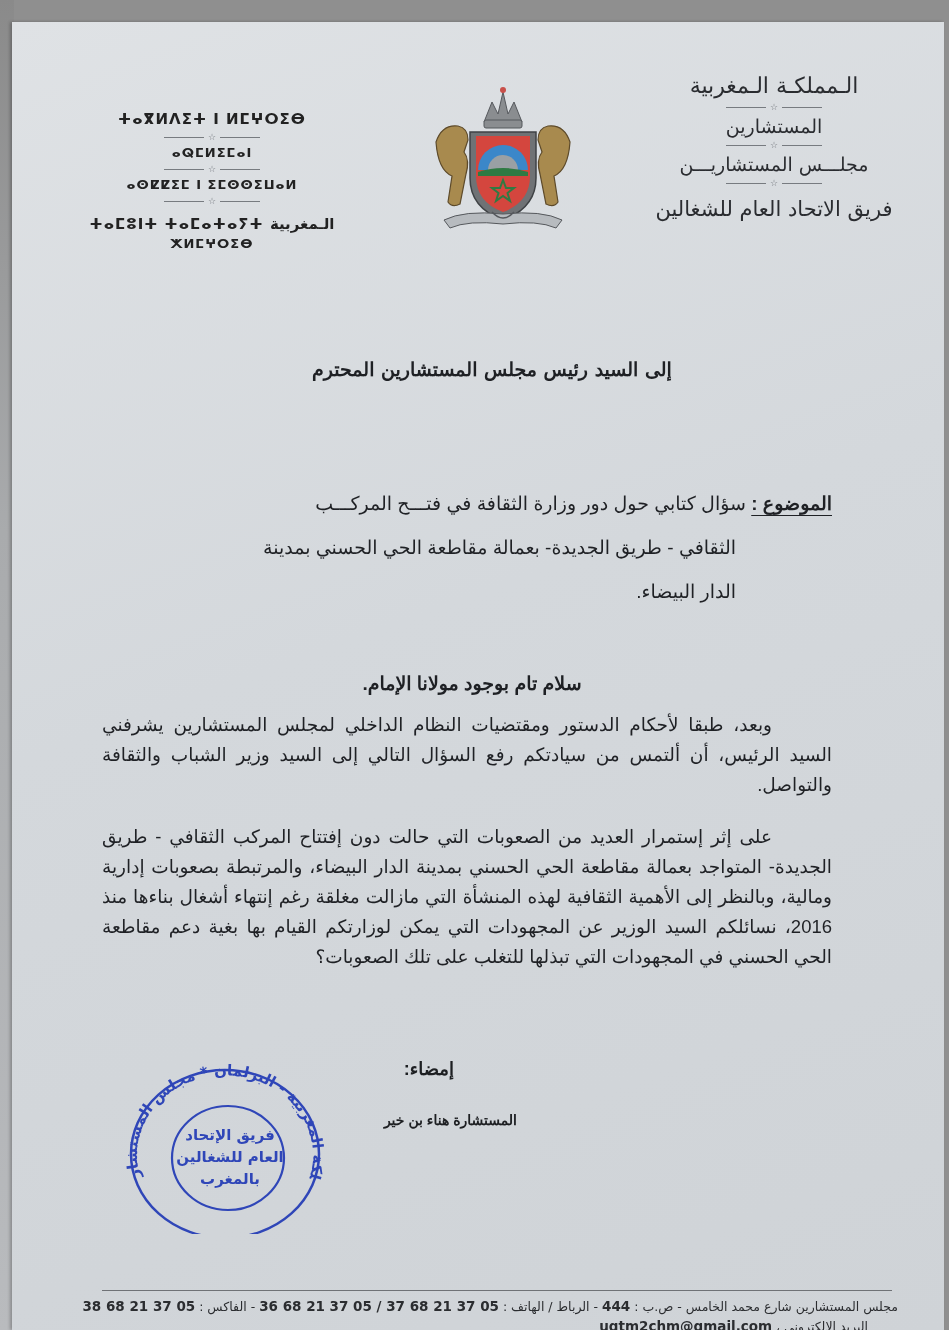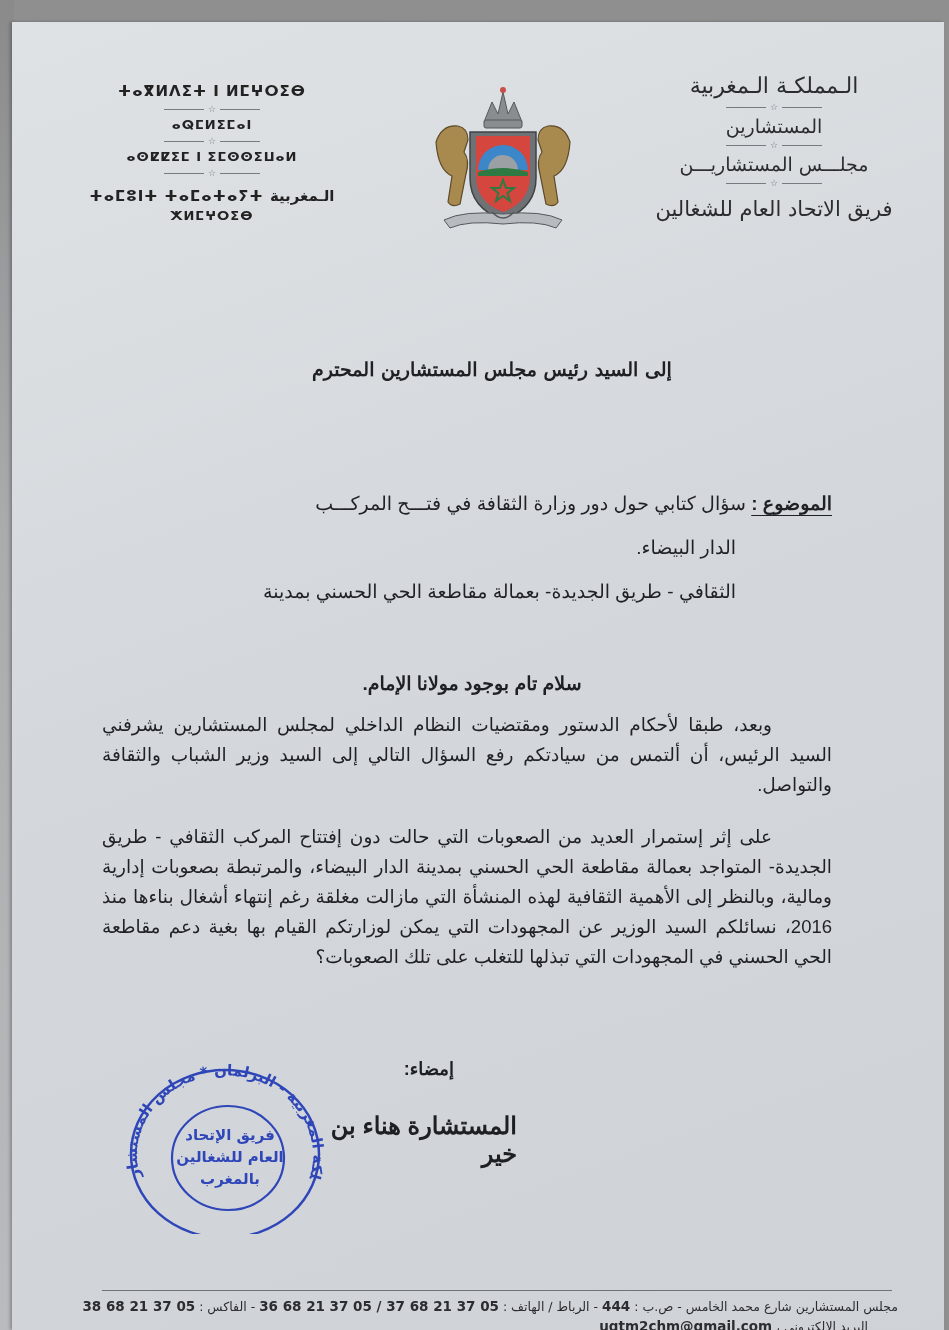--- a/index.html
+++ b/index.html
@@ -35,21 +35,21 @@
       height:12px; margin:1px 0;
     }
     .star-div .bar { width:40px; height:1px; background:#777b80; }
     .star-div .st { font-size:9px; color:#777b80; line-height:10px; }
 
     
     .hdr-tz {
       position:absolute; left:70px; top:58px; width:260px;
       text-align:center; font-family:"DejaVu Sans", sans-serif; color:#222;
     }
-    .hdr-tz .t { font-size:15px; line-height:22px; font-weight:bold; letter-spacing:1px; }
+    .hdr-tz .t { font-size:15px; line-height:22px; font-weight:bold; letter-spacing:1px;margin-top:28px; }
     .hdr-tz .ts { font-size:13px; line-height:18px; font-weight:bold; letter-spacing:1px; }
 
     
     .coat { position:absolute; left:410px; top:58px; width:162px; height:162px; }
 
     .addressee {
       position:absolute; left:270px; top:336px; width:420px;
       text-align:center; font-family:"DejaVu Serif", serif; font-weight:bold;
       font-size:19px; color:#1e2024;
     }
@@ -76,21 +76,21 @@
     .para.p1 { top:688px; }
     .para.p2 { top:800px; }
     .para .first { text-indent:60px; }
 
     .sig-label {
       position:absolute; left:362px; top:1036px; width:80px; text-align:right;
       font-family:"Liberation Sans", sans-serif; font-weight:bold; font-size:18px;
     }
     .sig-name {
       position:absolute; left:300px; top:1090px; width:205px; text-align:right;
-      font-family:"Liberation Sans", sans-serif; font-weight:bold; font-size:24px;
+      font-family:"Liberation Sans", sans-serif; font-weight:bold; font-size:14px;
     }
 
     .stamp { position:absolute; left:108px; top:1036px; width:210px; height:176px; }
 
     .footer-rule {
       position:absolute; left:90px; top:1268px; width:790px; height:1px; background:#6f7276;
     }
     .footer-l1 {
       position:absolute; left:56px; top:1276px; width:830px; text-align:right;
       font-family:"DejaVu Sans", sans-serif; font-size:12.5px; color:#2b2d30; white-space:nowrap;
@@ -180,22 +180,22 @@
 
     <path d="M22 140 q20-10 59-6 q39-4 59 6 l-6 8 q-18-8-53-4 q-35-4-53 4 z" fill="#b7bbbf" stroke="#55585c" stroke-width="1"></path>
     <path d="M70 132 q11 12 22 0" fill="none" stroke="#55585c" stroke-width="1.5"></path>
   </svg>
 
   <div class="addressee rtl">إلى السيد رئيس مجلس المستشارين المحترم</div>
 
   <div class="subject rtl">
     <span class="lbl">الموضوع :</span>
     <span>سؤال كتابي حول دور  وزارة الثقافة في فتـــح المركـــب</span>
+    <span class="indent">الثقافي - طريق الجديدة- بعمالة مقاطعة الحي الحسني بمدينة</span>
     <span class="indent">الدار البيضاء.</span>
-    <span class="indent">الثقافي - طريق الجديدة- بعمالة مقاطعة الحي الحسني بمدينة</span>
   </div>
 
   <div class="greeting rtl">سلام تام بوجود مولانا الإمام.</div>
 
   <div class="para p1 rtl">
     <div class="first">وبعد، طبقا لأحكام الدستور ومقتضيات النظام الداخلي لمجلس المستشارين يشرفني السيد الرئيس، أن ألتمس من سيادتكم رفع السؤال التالي إلى السيد وزير الشباب والثقافة والتواصل.</div>
   </div>
   <div class="para p2 rtl">
     <div class="first">على إثر إستمرار العديد من الصعوبات التي حالت دون إفتتاح المركب الثقافي - طريق الجديدة- المتواجد بعمالة مقاطعة الحي الحسني بمدينة الدار البيضاء، والمرتبطة بصعوبات إدارية ومالية، وبالنظر إلى الأهمية الثقافية لهذه المنشأة التي مازالت مغلقة رغم إنتهاء أشغال بناءها منذ 2016، نسائلكم السيد الوزير عن المجهودات التي يمكن لوزارتكم القيام بها بغية دعم مقاطعة الحي الحسني في المجهودات التي تبذلها للتغلب على تلك الصعوبات؟</div>
   </div>

